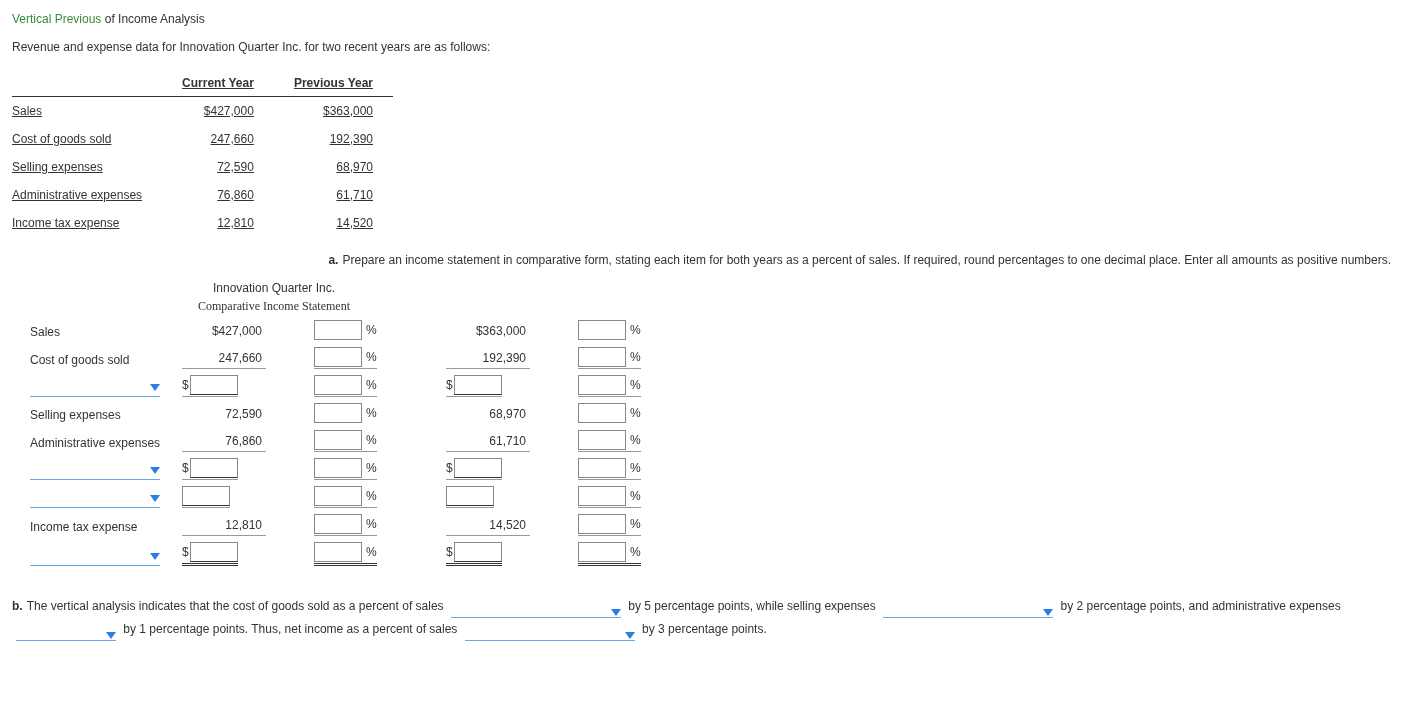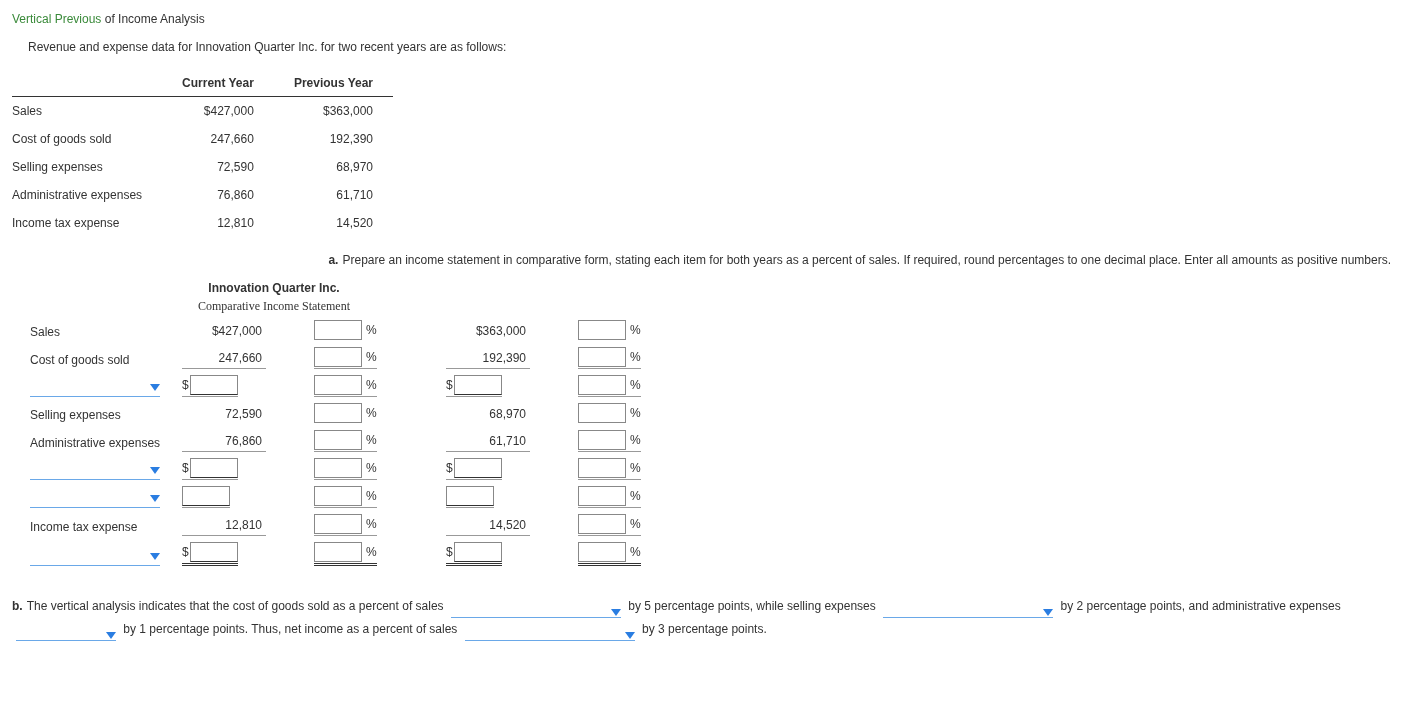--- a/index.html
+++ b/index.html
@@ -5,30 +5,30 @@
   body {
     font-family: Verdana, Arial, sans-serif;
     font-size: 12px;
     color: #333;
     margin: 0;
     padding: 10px 12px;
     line-height: 1.5;
   }
   .title { margin-bottom: 6px; }
   .title .green { color: #3a8a3a; }
-  .intro { margin: 10px 0 14px 16px; }
-  table.data-table { border-collapse: collapse; margin: 0 0 14px 0; }
+  .intro { margin: 10px 0 14px 0; }
+  table.data-table { border-collapse: collapse; margin: 0 0 14px 0; text-decoration: underline; }
   table.data-table th { font-weight: bold; text-align: center; padding: 4px 20px; border-bottom: 1px solid #333; }
   table.data-table td { padding: 5px 20px 5px 0; }
   table.data-table td.num { text-align: right; }
   table.data-table tr.toprow td { border-top: 1px solid #333; }
   .part-a { margin: 10px 0 10px 0; text-align: right; }
   .part-a b { font-weight: bold; margin-right: 4px; }
   .stmt-wrap { margin-left: 12px; }
-  .stmt-title { text-align: center; font-weight: bold; width: 500px; margin-left: 0; }
+  .stmt-title { text-align: center; font-weight: normal; width: 500px; margin-left: 0; }
   .stmt-sub { text-align: center; width: 500px; font-family: Liberation Serif, serif; }
   .stmt-for { text-align: center; width: 500px; border-bottom: 2px solid #333; padding-bottom: 2px; }
   table.inc { border-collapse: collapse; margin-top: 2px; }
   table.inc th { font-weight: normal; padding: 4px 8px; text-align: center; font-size: 11.5px; }
   table.inc td { padding: 3px 6px; vertical-align: bottom; }
   .label-cell { width: 140px; text-align: left; }
   .amt-cell { width: 120px; text-align: left; padding-left: 0; }
   .pct-cell { width: 120px; text-align: left; }
   .dropdown-line {
     display: inline-block;

